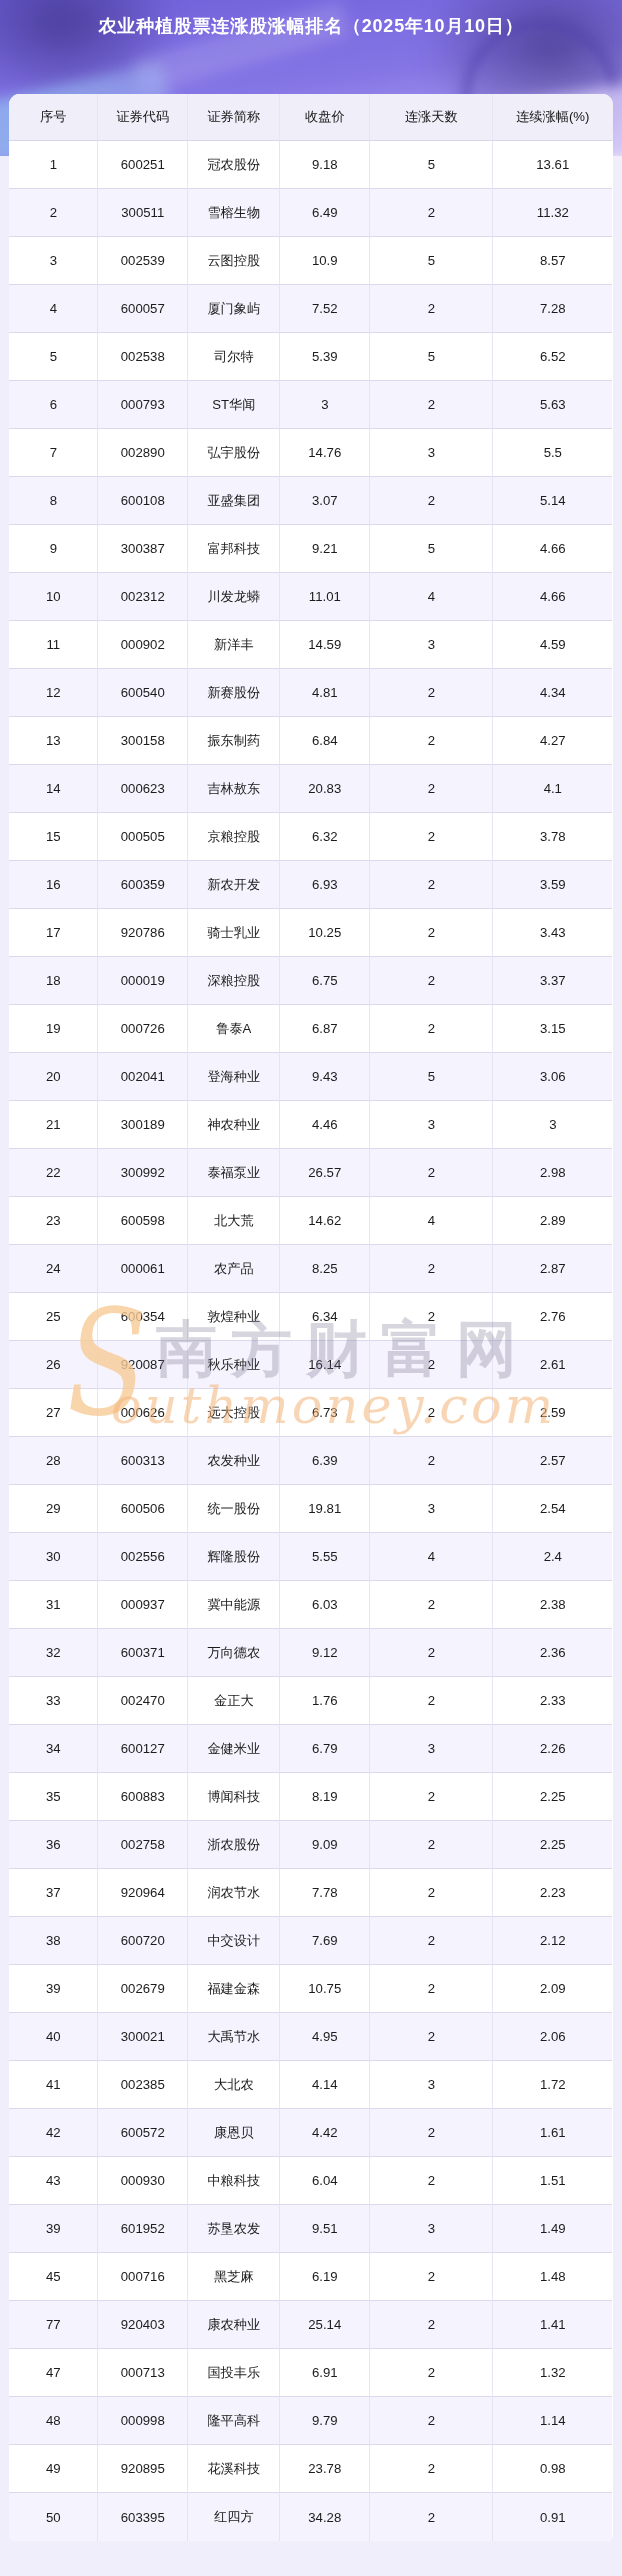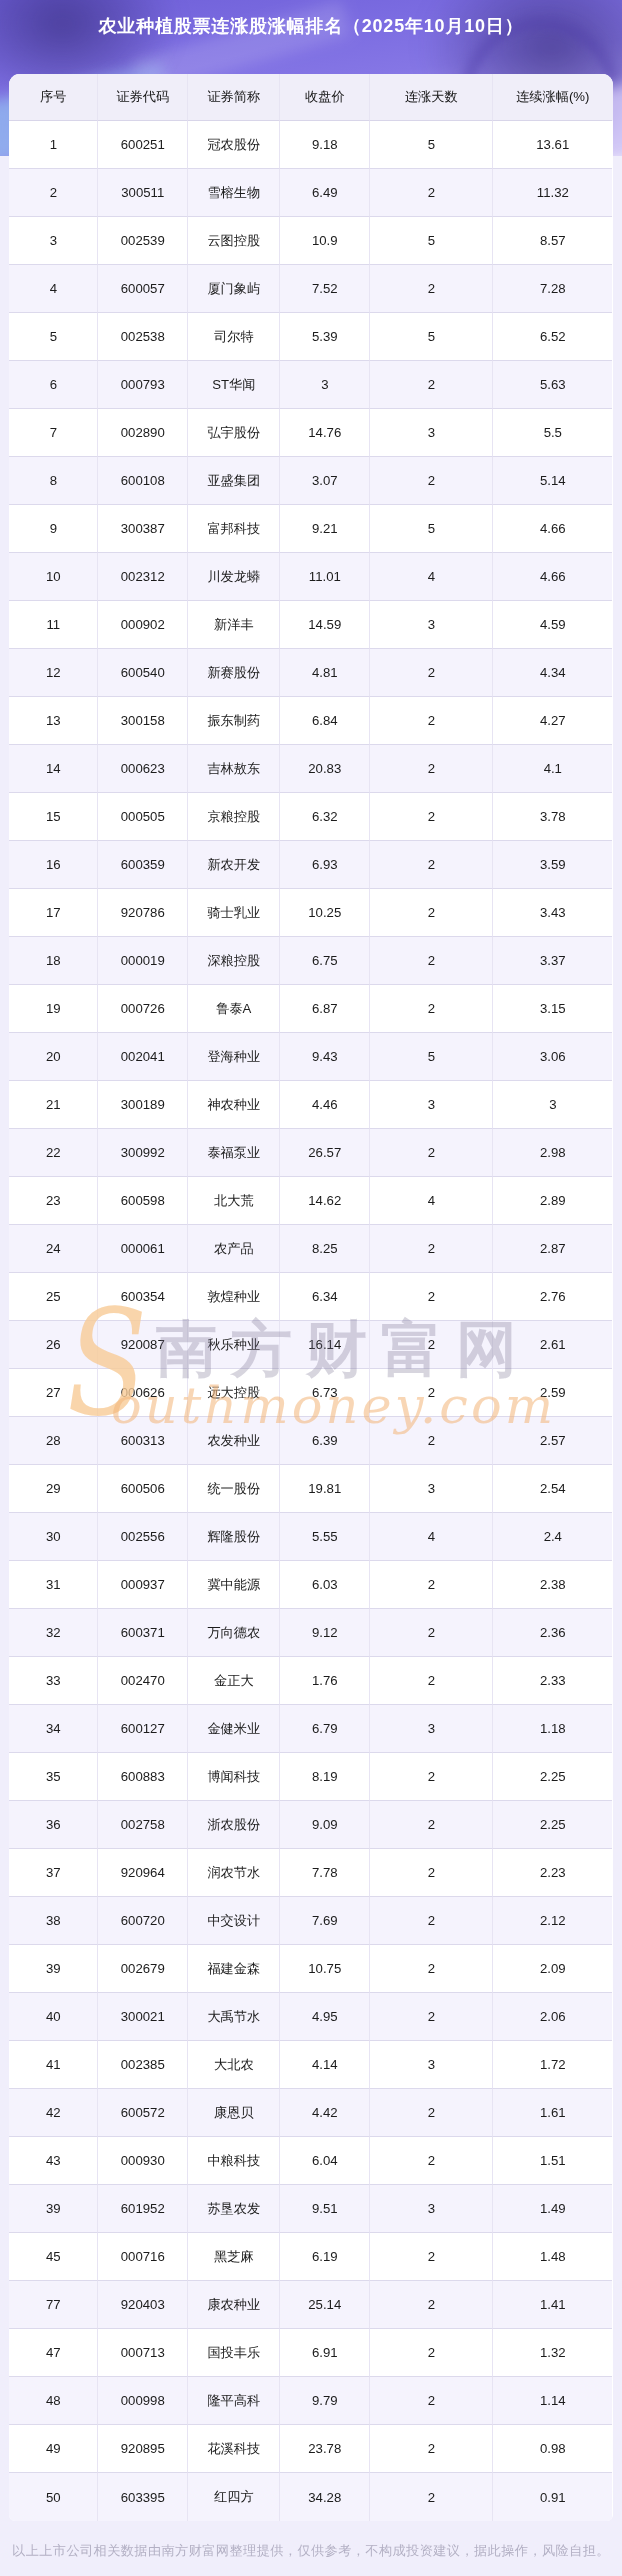--- a/index.html
+++ b/index.html
@@ -16,21 +16,21 @@
     background:radial-gradient(circle,rgba(0,0,0,0) 52%,rgba(80,62,170,.45) 57%,rgba(0,0,0,0) 68%);}
   .streak{position:absolute;filter:blur(7px);}
   .streak.blue{left:-31px;top:84px;width:202px;height:61px;transform:rotate(-13deg);
     background:linear-gradient(100deg,rgba(142,178,238,.95),rgba(173,203,246,.35));}
   .streak.white{left:132px;top:29.6px;width:218px;height:36px;transform:rotate(-16deg);background:rgba(255,255,255,.14);}
   .streak.lav{right:-39px;top:100px;width:257px;height:70px;transform:rotate(-9deg);background:rgba(208,198,246,.85);}
   .title{position:relative;z-index:2;text-align:center;padding-top:11.7px;color:#ffffff;
     font-size:18px;font-weight:600;line-height:29px;letter-spacing:0.8px;}
 
   
-  .card{position:absolute;left:9.3px;top:74px;width:604px;z-index:2;background:#ffffff;
+  .card{position:absolute;left:9.3px;top:94px;width:604px;z-index:2;background:#ffffff;
     border-radius:11px 11px 6.2px 6.2px;overflow:hidden;}
   .trow{display:flex;width:604px;height:48px;}
   .trow .cell{display:flex;align-items:center;justify-content:center;box-sizing:border-box;
     font-size:13.2px;color:#1c1c1c;border-right:0.8px solid #e7e4f3;border-bottom:0.8px solid #dcd9ec;
     white-space:nowrap;overflow:hidden;}
   .trow .cell:last-child{border-right:none;}
   .c0{width:89px;} .c1{width:90px;text-align:center;} .c2{width:92px;} .c3{width:90px;} .c4{width:123px;} .c5{width:119px;}
   .thead{height:47px;background:#f0eef9;}
   .thead .cell{font-weight:500;color:#161616;background:#f0eef9;border-bottom:0.8px solid #d8d5e9;}
   .tbody .trow:nth-child(even) .cell{background:#f5f3fd;}
@@ -340,21 +340,21 @@
           <div class="cell c3">1.76</div>
           <div class="cell c4">2</div>
           <div class="cell c5">2.33</div>
         </div>
         <div class="trow">
           <div class="cell c0">34</div>
           <div class="cell c1">600127</div>
           <div class="cell c2">金健米业</div>
           <div class="cell c3">6.79</div>
           <div class="cell c4">3</div>
-          <div class="cell c5">1.18</div>
+          <div class="cell c5">2.26</div>
         </div>
         <div class="trow">
           <div class="cell c0">35</div>
           <div class="cell c1">600883</div>
           <div class="cell c2">博闻科技</div>
           <div class="cell c3">8.19</div>
           <div class="cell c4">2</div>
           <div class="cell c5">2.25</div>
         </div>
         <div class="trow">
@@ -477,16 +477,15 @@
           <div class="cell c4">2</div>
           <div class="cell c5">0.91</div>
         </div>
       </div>
   </div>
 
   <div class="wm wm-s">S</div>
   <div class="wm wm-en">outhmoney.com</div>
   <div class="wm wm-cn">南方财富网</div>
 
-  <div class="footer">以上上市公司相关数据由南方财富网整理提供，仅供参考，不构成投资建议，据此操作，风险自担。</div>
 
 </div>
 
 
 </body></html>

